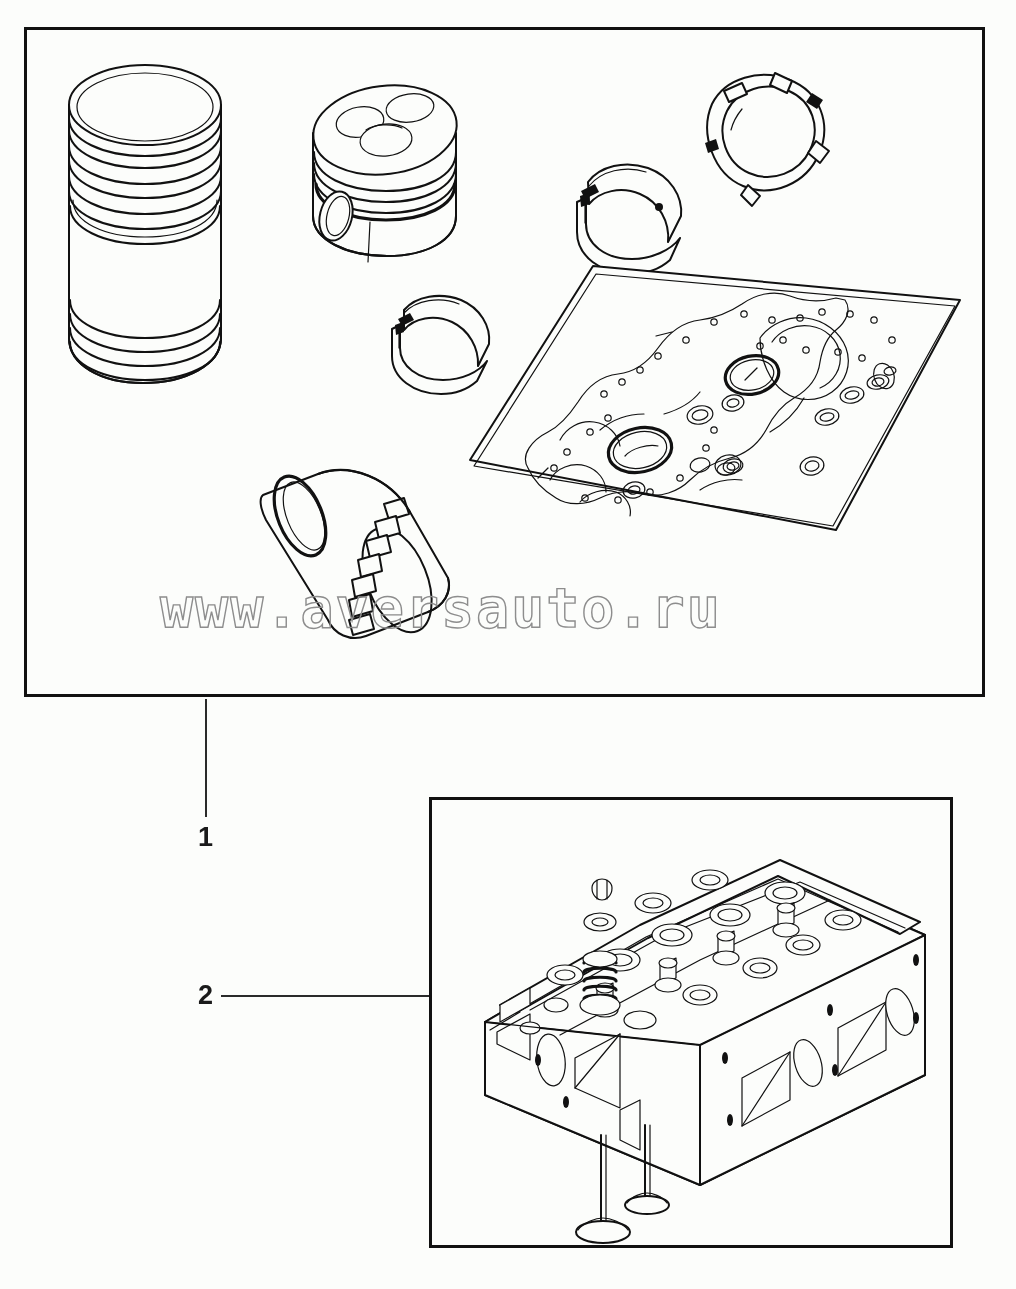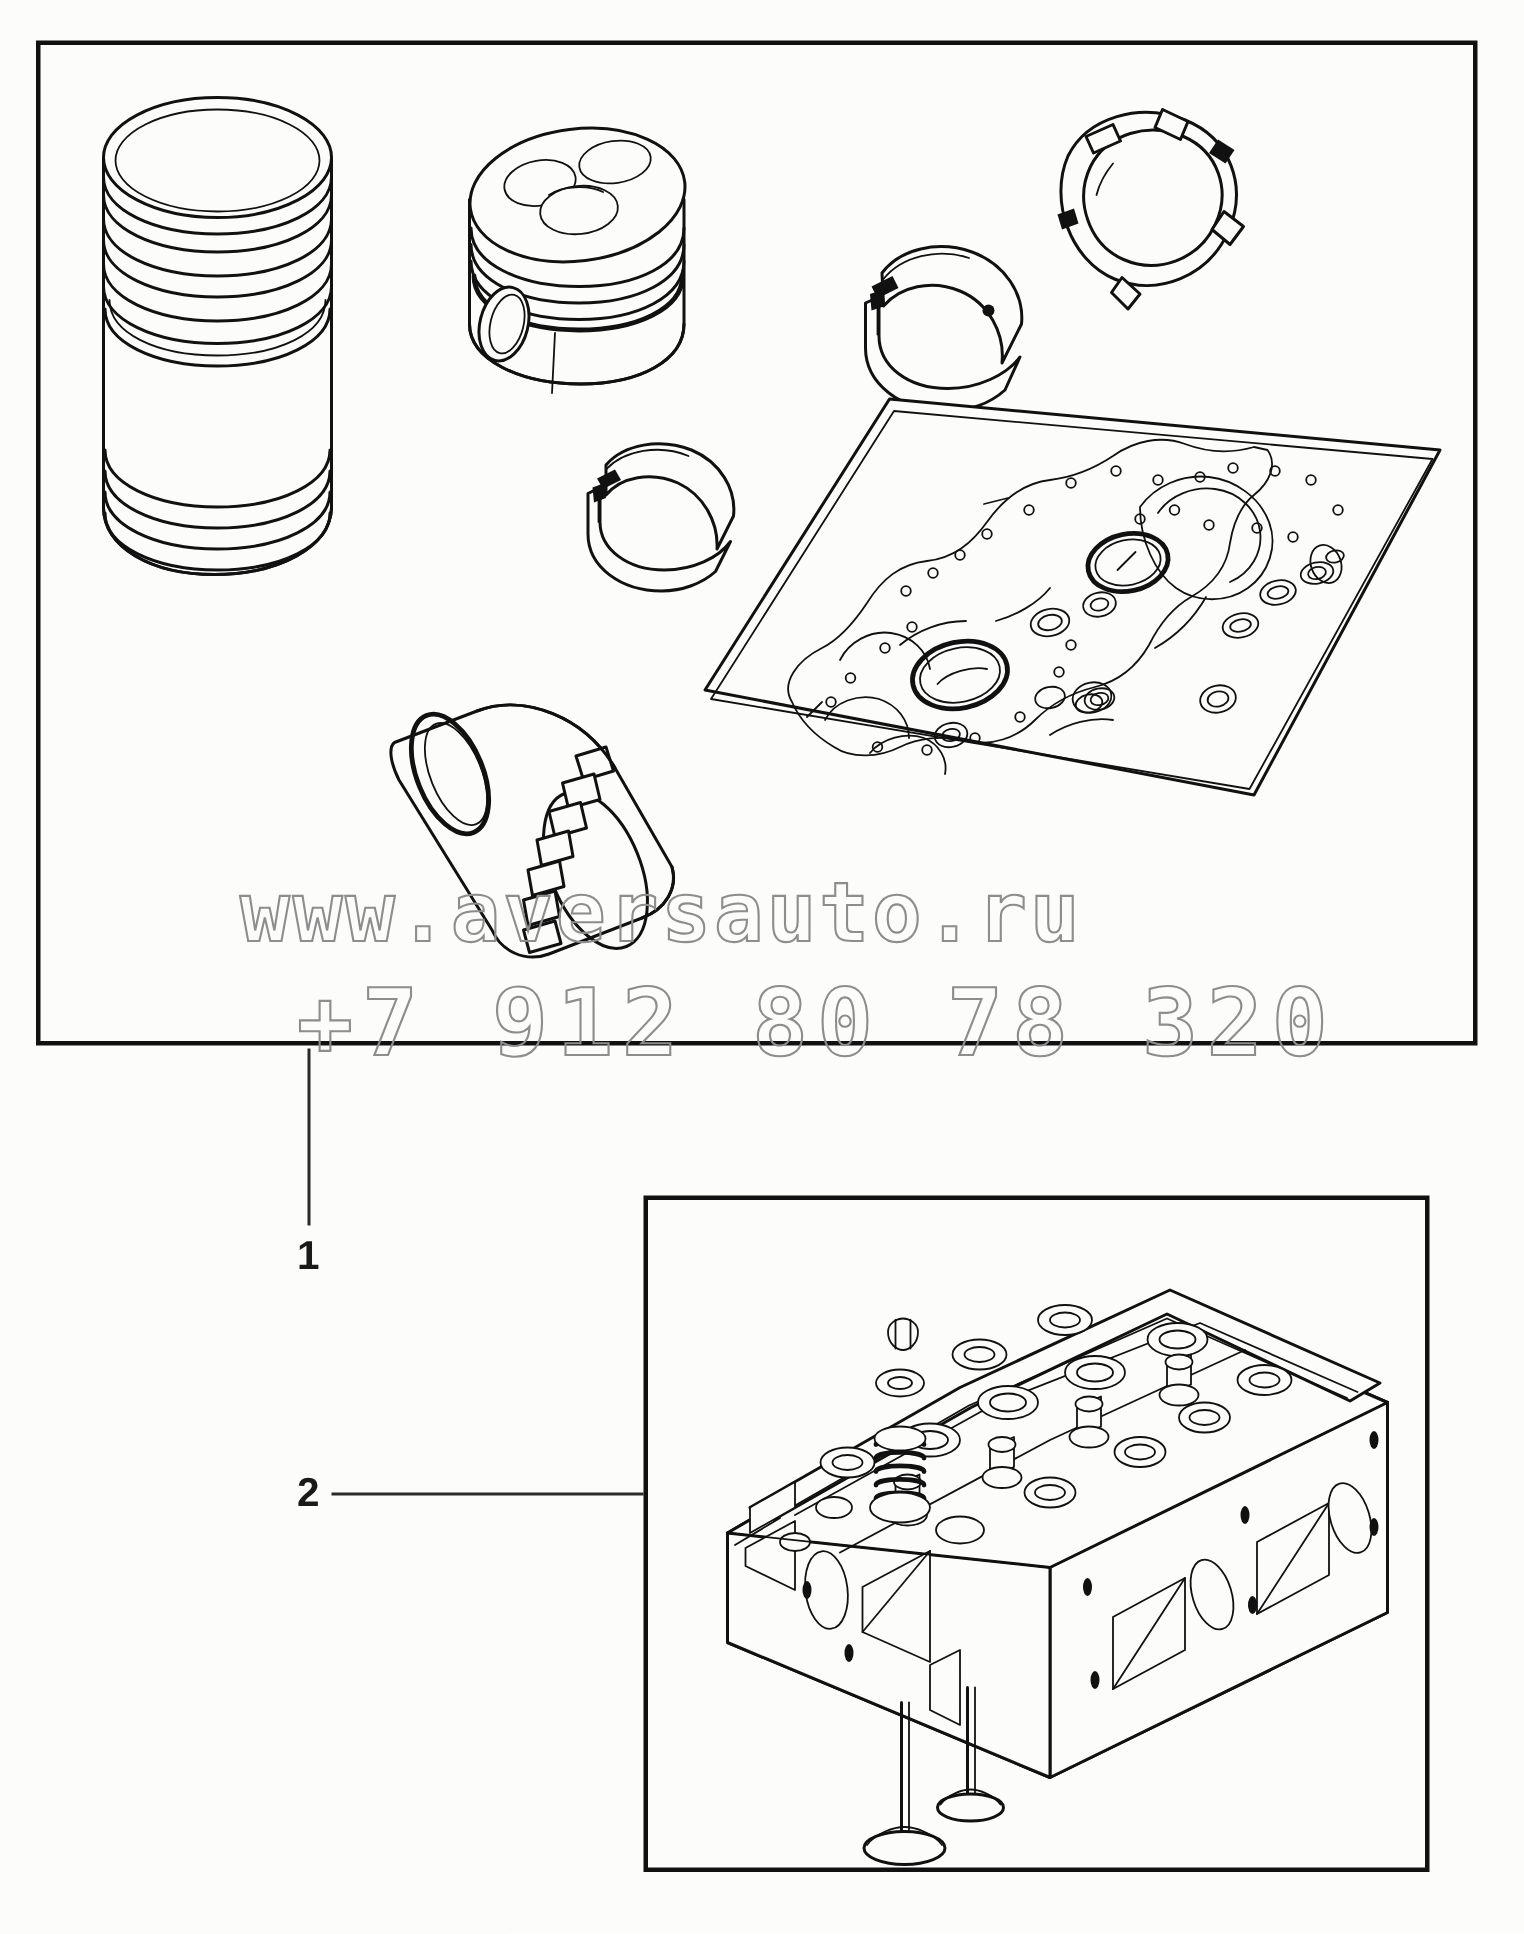--- a/index.html
+++ b/index.html
@@ -411,16 +411,15 @@
 
   <div class="leader" id="leader-1"></div>
   <div class="leader" id="leader-2"></div>
 
   <div class="callout-num" id="callout-1">1</div>
 
   <div class="callout-num" id="callout-2">2</div>
 
   <div id="watermark">
     <div class="wm-line" id="wm-1">www.aversauto.ru</div>
-    <div class="wm-line" id="wm-2">+7 912 80 78 320</div>
   </div>
 
 </div>
 
 </body></html>

